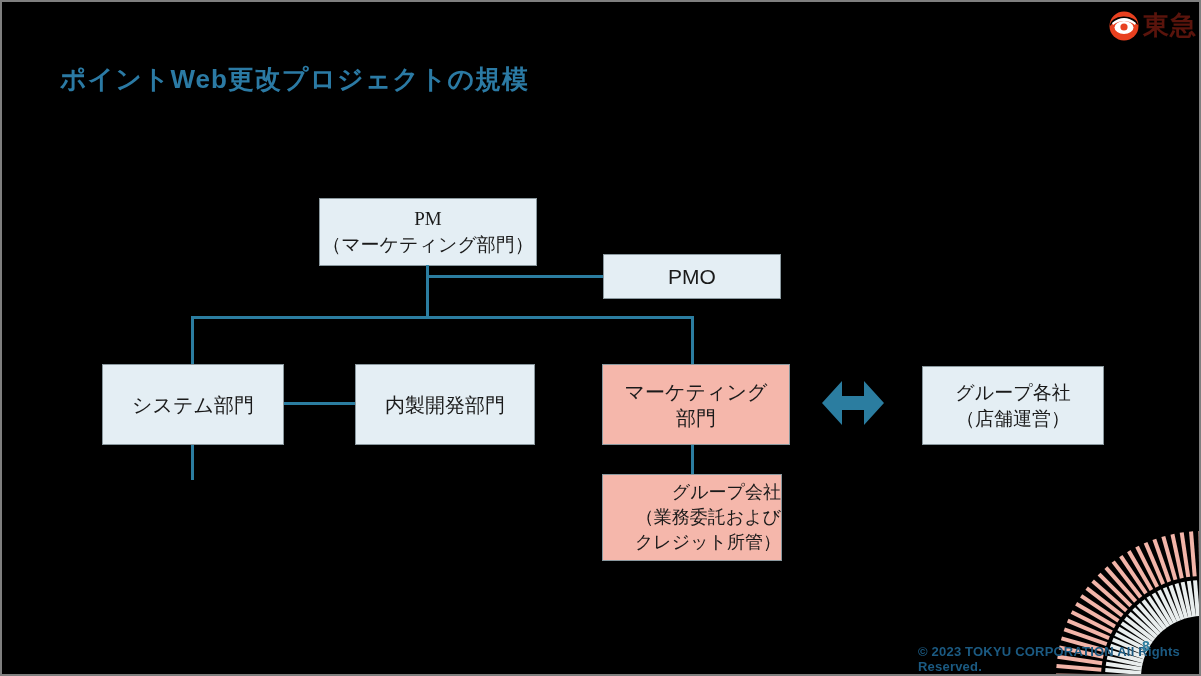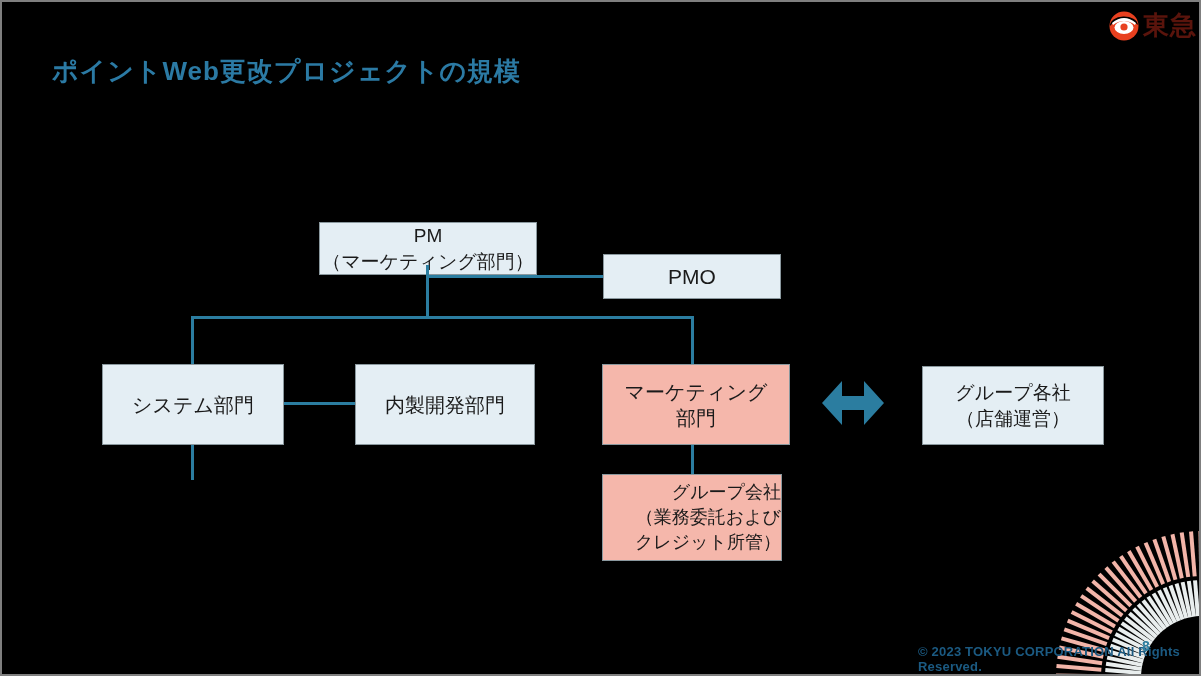--- a/index.html
+++ b/index.html
@@ -1,19 +1,19 @@
 <!DOCTYPE html>
 <html style="--background: #000000; --frame_border: #7f7f7f; --title: #2b7aa4; --connector: #2b7da0; --box_light_bg: #e4eef4; --box_pink_bg: #f5b7ab; --box_border: #8a989e; --box_text: #1a1a1a; --logo_red: #e8401f; --logo_text: #5a140c; --copyright: #1b5a82; --page_number: #2b7da0; --fan_inner: #e9eeee; --fan_outer: #f3b5a9;"><head>
 <meta charset="utf-8">
 <style>
   html,body{margin:0;padding:0;background:#000;}
   body{font-family:"Liberation Sans", sans-serif;}
   .frame{position:relative;width:1201px;height:676px;background:var(--background,#000);
          border:2px solid var(--frame_border,#7f7f7f);box-sizing:border-box;overflow:hidden;}
-  .title{position:absolute;left:50px;top:52px;margin:0;font-size:26px;font-weight:bold;
+  .title{position:absolute;left:50px;top:52px;margin:8px;font-size:26px;font-weight:bold;
          color:var(--title,#2b7aa4);letter-spacing:1px;}
   .logo{position:absolute;left:1106px;top:6px;display:flex;align-items:center;gap:3px;}
   .logo-text{font-size:26px;font-weight:bold;color:var(--logo_text,#5a140c);letter-spacing:1px;}
   .node{position:absolute;box-sizing:border-box;border:1px solid var(--box_border,#8a989e);
         display:flex;flex-direction:column;justify-content:center;align-items:center;
         text-align:center;color:var(--box_text,#1a1a1a);font-size:19px;line-height:26px;}
   .node.light{background:var(--box_light_bg,#e4eef4);}
   .node.pink{background:var(--box_pink_bg,#f5b7ab);}
   .conn{position:absolute;background:var(--connector,#2b7da0);}
   .arrow-svg{position:absolute;left:820px;top:379px;}
@@ -35,21 +35,21 @@
       <circle cx="16" cy="16" r="14.5" fill="#e8401f"></circle>
       <path d="M2 16 A14 9 0 0 1 30 15 A16 10 0 0 0 2 16 Z" fill="#000"></path>
       <ellipse cx="16" cy="17.5" rx="9.5" ry="6.5" fill="#fff"></ellipse>
       <circle cx="16" cy="17" r="3.6" fill="#e8401f"></circle>
       <path d="M4 13 Q10 8 16 8 L16 11 Q10 11 5 15 Z" fill="#fff"></path>
       <path d="M28 13 Q22 8 16 8 L16 11 Q22 11 27 15 Z" fill="#fff"></path>
     </svg>
     <span class="logo-text">東急</span>
   </div>
 
-  <div class="node light" style="left:317px;top:220px;width:218px;height:53px;">
+  <div class="node light" style="left:317px;top:196px;width:218px;height:68px;font-family:Liberation Serif, serif;">
     <div>PM</div>
     <div>（マーケティング部門）</div>
   </div>
 
   <div class="node light" style="left:601px;top:252px;width:178px;height:45px;font-size:21px;">
     <div>PMO</div>
   </div>
 
   <div class="node light" style="left:100px;top:362px;width:182px;height:81px;font-size:20px;">
     <div>システム部門</div>

